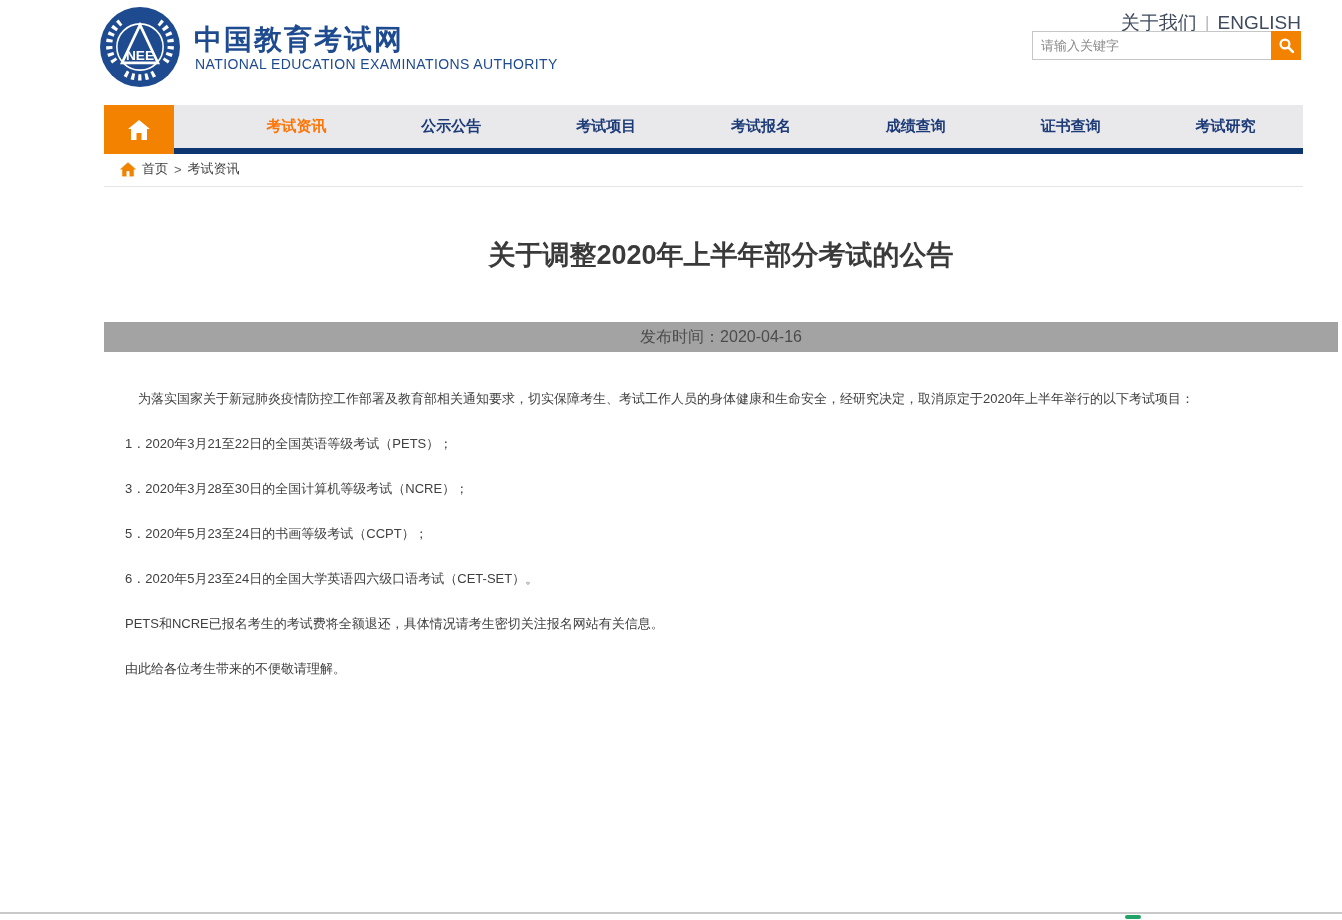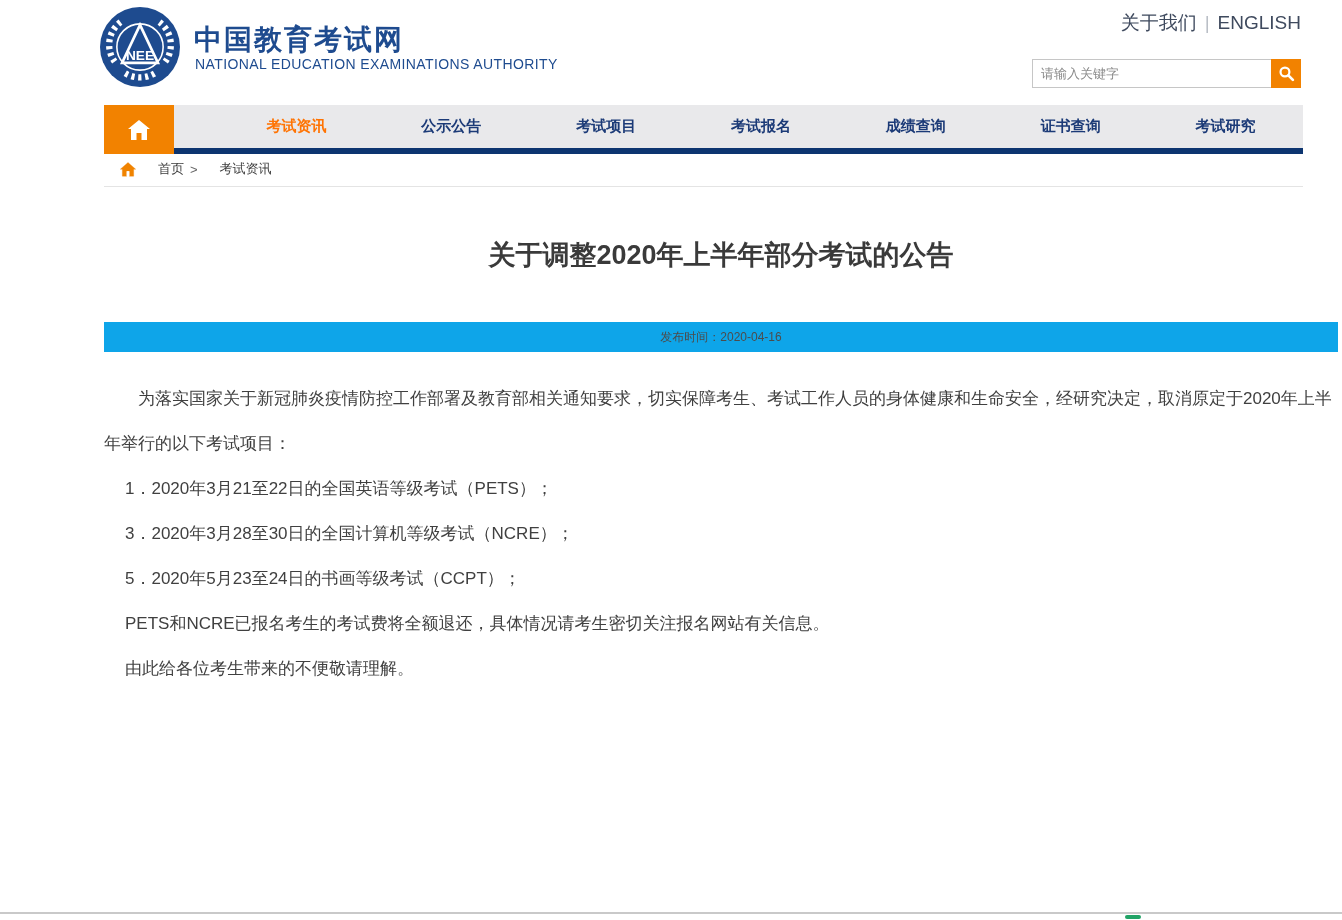--- a/index.html
+++ b/index.html
@@ -9,21 +9,21 @@
 
   
   .emblem { position:absolute; left:100px; top:7px; width:80px; height:80px; }
   .logo-title { position:absolute; left:194px; top:21px; font-size:28px; font-weight:bold;
                 color:#1e4b8f; letter-spacing:2px; }
   .logo-subtitle { position:absolute; left:195px; top:56px; font-size:14px; color:#1e4b8f;
                    letter-spacing:0.4px; }
   .top-links { position:absolute; top:10px; right:41px; font-size:19px; color:#3f4a5e; }
   .top-links a { color:#3f4a5e; text-decoration:none; cursor:pointer; }
   .top-links .sep { color:#b9bec6; margin:0 8px; }
-  .search-box { position:absolute; top:59px; right:41px; display:flex; }
+  .search-box { position:absolute; top:31px; right:41px; display:flex; }
   .search-input { width:239px; height:29px; border:1px solid #c6c6c6; border-right:none;
                   padding:0 8px; font-size:13px; color:#333; outline:none;
                   font-family:"Liberation Sans","DejaVu Sans",sans-serif; }
   .search-input::placeholder { color:#8a8a8a; }
   .search-btn { width:30px; height:29px; background:#f28200; border:none; cursor:pointer;
                 display:flex; align-items:center; justify-content:center; }
 
   
   .home-btn { position:absolute; left:104px; top:105px; width:70px; height:49px;
               background:#f28200; display:flex; align-items:center; justify-content:center;
@@ -33,32 +33,32 @@
   .nav-item { flex:1; text-align:center; font-size:15px; font-weight:bold; color:#1b3a77;
               text-decoration:none; cursor:pointer; }
   .nav-item.active { color:#ff7302; }
   .nav-underline { position:absolute; left:174px; top:148px; width:1129px; height:6px;
                    background:#0d3570; }
 
   
   .breadcrumb { position:absolute; left:120px; top:159px; height:20px; display:flex;
                 align-items:center; font-size:13px; color:#3d3d3d; }
   .breadcrumb svg { margin-right:6px; }
-  .breadcrumb a { color:#3d3d3d; text-decoration:none; cursor:pointer;margin-left:16px; }
+  .breadcrumb a { color:#3d3d3d; text-decoration:none; cursor:pointer; }
   .bc-sep { color:#666; margin:0 6px; }
   .bc-divider { position:absolute; left:104px; top:186px; width:1199px; height:1px;
                 background:#e4e4e4; }
 
   
   .article-title { position:absolute; left:104px; top:237px; width:1234px; text-align:center;
                    font-size:27px; font-weight:bold; color:#3a3a3a; }
   .date-bar { position:absolute; left:104px; top:322px; width:1234px; height:30px;
-              background:#0ea5e9; text-align:center; line-height:30px; font-size:12px;
+              background:#a3a3a3; text-align:center; line-height:30px; font-size:16px;
               color:#4c4c4c; }
-  .content { position:absolute; left:104px; top:376px; width:1233px; font-size:17px;
+  .content { position:absolute; left:104px; top:376px; width:1233px; font-size:13px;
              line-height:45px; color:#404040; }
   .content p { margin:0; }
   .indent2 { text-indent:34px; }
   .indent1 { text-indent:21px; }
 
   
   .bottom-line { position:absolute; left:0; top:912px; width:1342px; height:2px;
                  background:#c9c9c9; }
   .green-dash { position:absolute; left:1125px; top:915px; width:16px; height:4px;
                 background:#21a366; border-radius:2px; }
@@ -125,20 +125,21 @@
 
   <div class="date-bar">
     <span>发布时间：</span><span>2020-04-16</span>
   </div>
 
   <div class="content">
     <p class="indent2">为落实国家关于新冠肺炎疫情防控工作部署及教育部相关通知要求，切实保障考生、考试工作人员的身体健康和生命安全，经研究决定，取消原定于2020年上半年举行的以下考试项目：</p>
     <p class="indent1">1．2020年3月21至22日的全国英语等级考试（PETS）；</p>
     <p class="indent1">3．2020年3月28至30日的全国计算机等级考试（NCRE）；</p>
     <p class="indent1">5．2020年5月23至24日的书画等级考试（CCPT）；</p>
+    <p class="indent1">6．2020年5月23至24日的全国大学英语四六级口语考试（CET-SET）。</p>
     <p class="indent1">PETS和NCRE已报名考生的考试费将全额退还，具体情况请考生密切关注报名网站有关信息。</p>
     <p class="indent1">由此给各位考生带来的不便敬请理解。</p>
   </div>
 
   <div class="bottom-line"></div>
   <div class="green-dash"></div>
 
 </div>
 
 </body></html>

